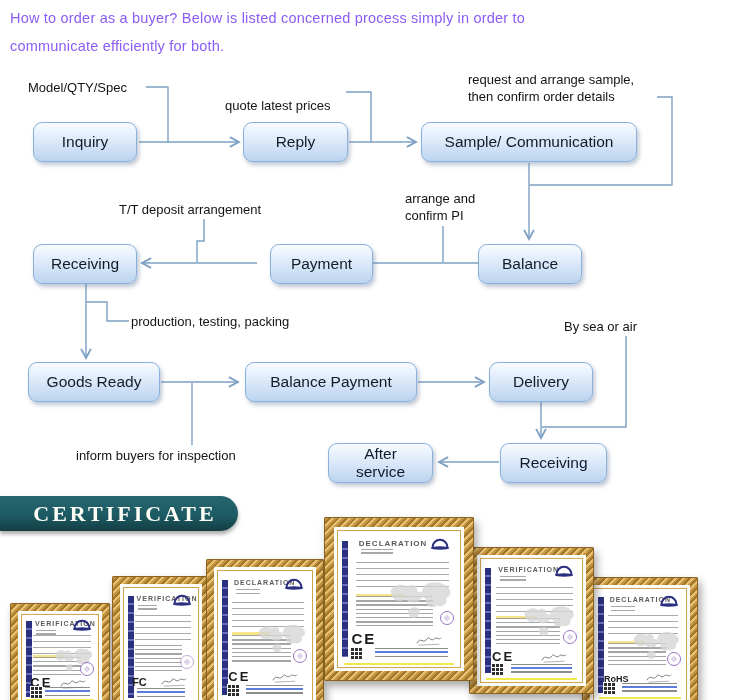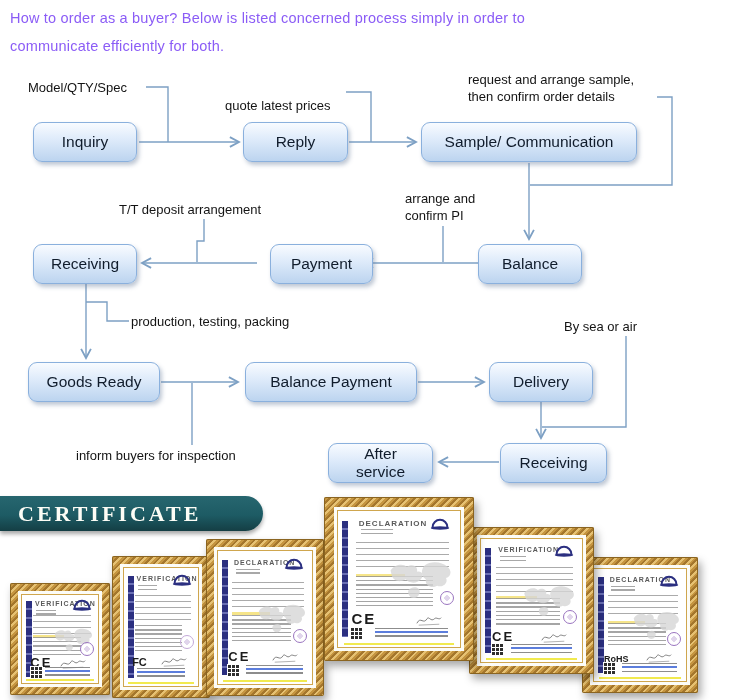--- a/index.html
+++ b/index.html
@@ -14,31 +14,31 @@
   #connectors{position:absolute;left:0;top:0;width:750px;height:495px;}
   .node{position:absolute;height:40px;display:flex;align-items:center;justify-content:center;
         border:1.4px solid #8ab0dd;border-radius:9px;
         background:linear-gradient(180deg,#f8fbff 0%,#ddeafa 45%,#bcd4ef 100%);
         box-shadow:2px 3px 4px rgba(110,130,160,.45);
         font-size:15.5px;color:#101c2c;text-align:center;box-sizing:border-box;}
   .node-narrow span{display:inline-block;max-width:64px;line-height:18px;}
   .ann{position:absolute;font-size:13px;color:#141414;line-height:17px;white-space:nowrap;}
 
   
-  .cert-banner{position:absolute;left:0;top:496px;width:263px;height:35px;
+  .cert-banner{position:absolute;left:0;top:496px;width:238px;height:35px;
         background:linear-gradient(180deg,#27666f 0%,#1d5b64 55%,#143e44 100%);
         border-radius:0 18px 18px 0;box-shadow:0 3px 4px rgba(0,0,0,.35);
-        display:flex;align-items:center;padding-left:18px;box-sizing:border-box;}
+        display:flex;align-items:center;padding-left:12px;box-sizing:border-box;justify-content:center;}
   .cert-banner span{font-family:"Liberation Serif",serif;font-size:22px;letter-spacing:3px;
         color:#fdfdf6;font-weight:600;}
 
   
   .cert{position:absolute;box-sizing:border-box;padding:8px;
         background:repeating-linear-gradient(135deg,#e6c172 0 2px,#c59540 2px 4px,#a4762c 4px 6px);
-        box-shadow:3px 5px 8px rgba(0,0,0,.35), inset 0 0 0 1px #8a6420;border-radius:2px;}
+        box-shadow:3px 5px 8px rgba(0,0,0,.35), inset 0 0 0 1px #8a6420;border-radius:2px;margin-top:20px;}
   .mat{position:absolute;inset:8px;background:#fcfcf8;padding:3px;box-sizing:border-box;}
   .paper{position:relative;width:100%;height:100%;background:#fff;border:1px solid #cfa64e;
         box-sizing:border-box;overflow:hidden;}
   .ribbon{position:absolute;left:4px;top:7%;bottom:7%;width:6px;
         background:repeating-linear-gradient(180deg,#2b2f80 0 7px,#6a6fb5 7px 9px);}
   .cert-title{position:absolute;top:6%;left:17%;font-size:7px;font-weight:700;letter-spacing:1px;
         color:#5a5a5a;}
   .cert-sub{position:absolute;top:calc(6% + 10px);left:19%;width:26%;height:5px;
         background:repeating-linear-gradient(180deg,#a8a8a8 0 1.2px,transparent 1.2px 3.5px);}
   .arc-logo{position:absolute;top:5%;right:7%;width:22px;height:12px;}

